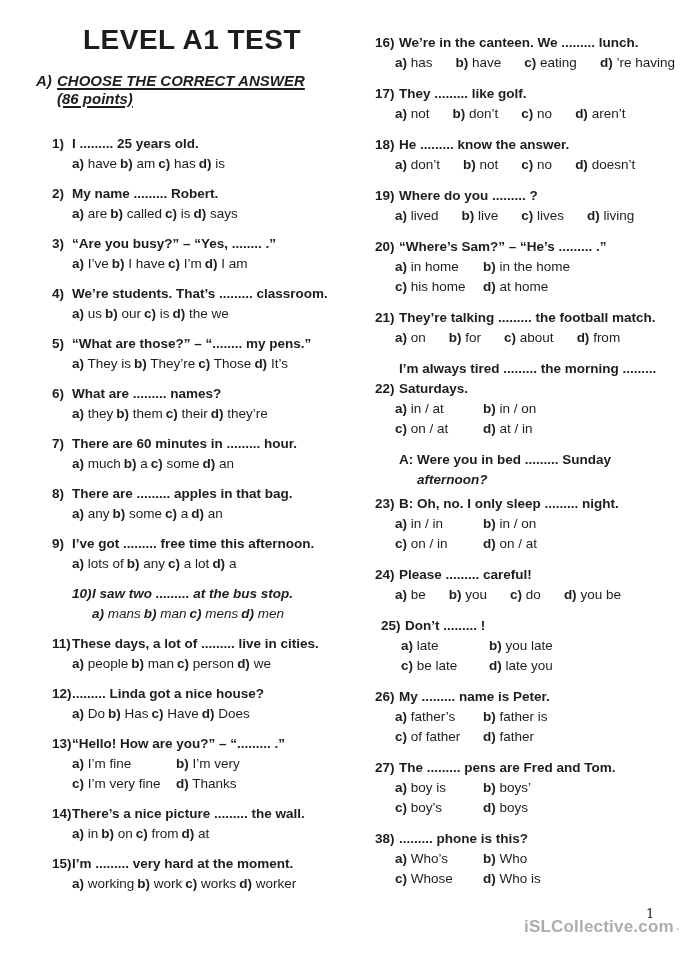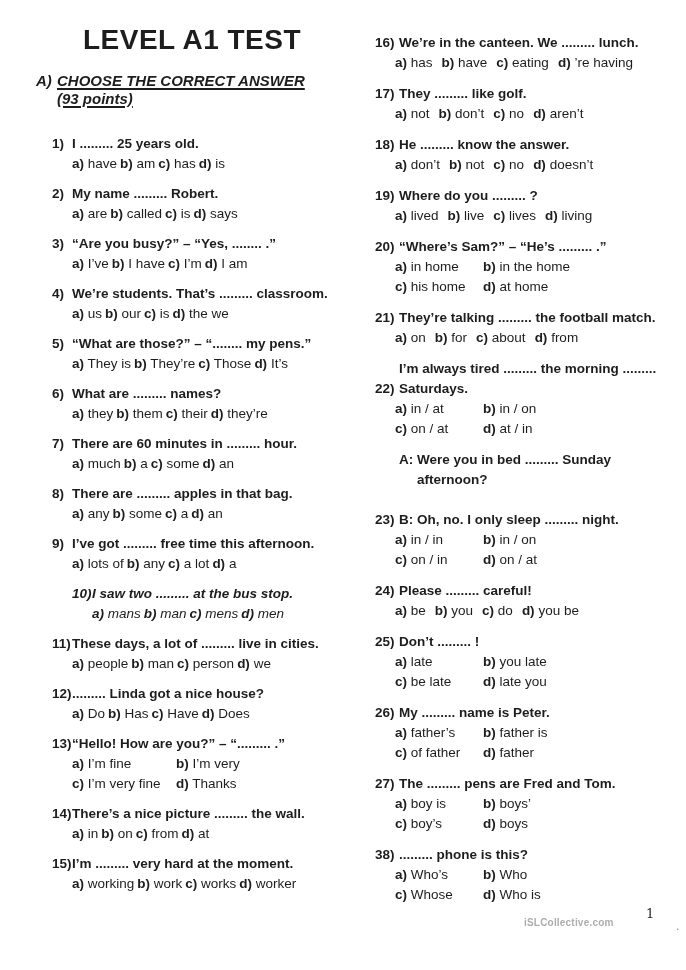--- a/index.html
+++ b/index.html
@@ -35,45 +35,45 @@
   .u {
     text-decoration: underline;
     text-decoration-thickness: 1.5px;
     text-underline-offset: 2px;
   }
 
   .question { margin-bottom: 10px; font-size: 13.5px; }
   .col-left  .question { margin-left: 16px; }
   .col-right .question { margin-left: 0; margin-bottom: 11px; }
   .col-left  .question.shift { margin-left: 36px; font-style: italic; }
-  .col-right .question.shift { }
+  .col-right .question.shift { margin-left: 6px; }
 
   .q-row { display: flex; line-height: 20px; align-items: flex-end; }
   .q-num { flex: none; font-weight: bold; }
   .col-left  .q-num { width: 20px; }
   .col-right .q-num { width: 24px; }
   .q-text { flex: 1; min-width: 0; }
   .q-text-line { font-weight: bold; line-height: 20px; white-space: nowrap; }
-  .q-text-line.indent { margin-left: 18px; }
-  .q-text-line.gap { margin-top: 20px; }
+  .q-text-line.indent { margin-left: 18px; font-style: italic; }
+  .q-text-line.gap { margin-top: 4px; }
 
   .q-options { margin-left: 20px; line-height: 20px; white-space: nowrap; }
   .q-options.inline { display: flex; gap: 3px; }
-  .col-right .q-options.inline { gap: 9px; }
+  .col-right .q-options.inline { gap: 23px; }
   .q-options.grid { display: grid; }
   .col-left  .q-options.grid { grid-template-columns: 104px auto; }
   .col-right .q-options.grid { grid-template-columns: 88px auto; }
   .option { display: inline-block; }
   .opt-key { font-weight: bold; }
   .opt-text { font-weight: normal; }
 
   .watermark {
     position: absolute;
     left: 524px; top: 917px;
-    font-size: 10px;
+    font-size: 17px;
     font-weight: bold;
     color: #adadad;
     letter-spacing: 0.2px;
   }
   .page-number {
     position: absolute;
     left: 646px; top: 906px;
     font-family: "DejaVu Serif", serif;
     font-size: 13px;
     color: #2a2a2a;
@@ -89,21 +89,21 @@
 <body>
 
 <div class="page">
 
   <div class="col col-left">
     <h1 class="title">LEVEL A1 TEST</h1>
     <div class="section-heading">
       <span class="sec-label">A)</span>
       <span class="sec-text">
         <span class="u">CHOOSE THE CORRECT ANSWER</span><br>
-        <span class="u">(93 points)</span>
+        <span class="u">(86 points)</span>
       </span>
     </div>
     <div class="questions" id="col-left-questions">
         <div class="question">
     <div class="q-row">
       <span class="q-num">1)</span>
       <div class="q-text">
               <div class="q-text-line">I ......... 25 years old.</div>
             </div>
     </div>

